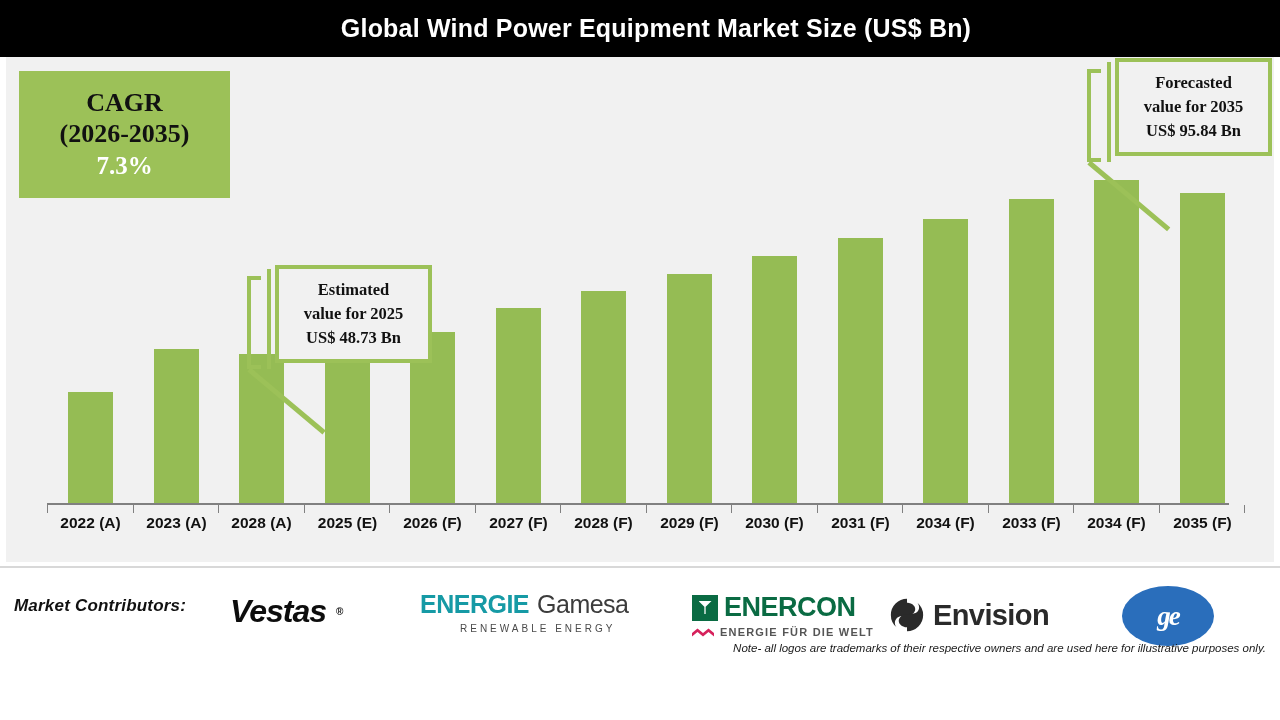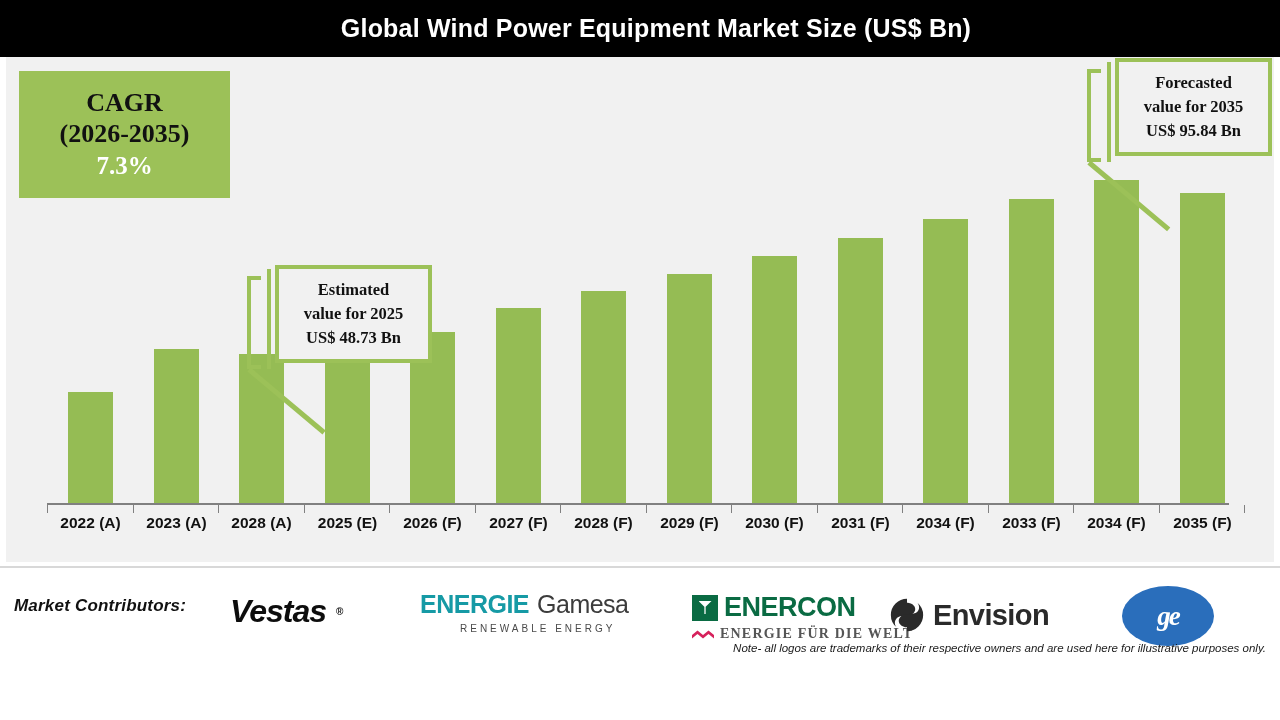--- a/index.html
+++ b/index.html
@@ -110,21 +110,21 @@
     content:"";width:13px;height:13px;background:#ffffff;
     clip-path:polygon(0 0,100% 0,55% 45%,55% 100%,45% 100%,45% 45%);
   }
   .enercon-word{font-size:27px;font-weight:bold;color:#0a6b43;letter-spacing:-.5px;}
   .enercon-sub{display:flex;align-items:center;margin-top:3px;}
   .enercon-wave{
     width:22px;height:9px;margin-right:6px;
     background:#d6225c;
     clip-path:polygon(0 60%,25% 10%,50% 60%,75% 10%,100% 60%,100% 100%,75% 50%,50% 100%,25% 50%,0 100%);
   }
-  .enercon-tag{font-size:14px;color:#555555;letter-spacing:1.2px;font-weight:bold;font-family:Liberation Serif, serif;}
+  .enercon-tag{font-size:11px;color:#555555;letter-spacing:1.2px;font-weight:bold;}
 
   .logo-envision{left:888px;top:28px;}
   .envision-mark{
     width:38px;height:38px;margin-right:7px;position:relative;
   }
   .envision-word{font-size:29px;font-weight:bold;color:#2a2a2a;letter-spacing:-.6px;}
 
   .logo-ge{left:1122px;top:18px;}
   .ge-circle{
     width:92px;height:60px;border-radius:50%;

